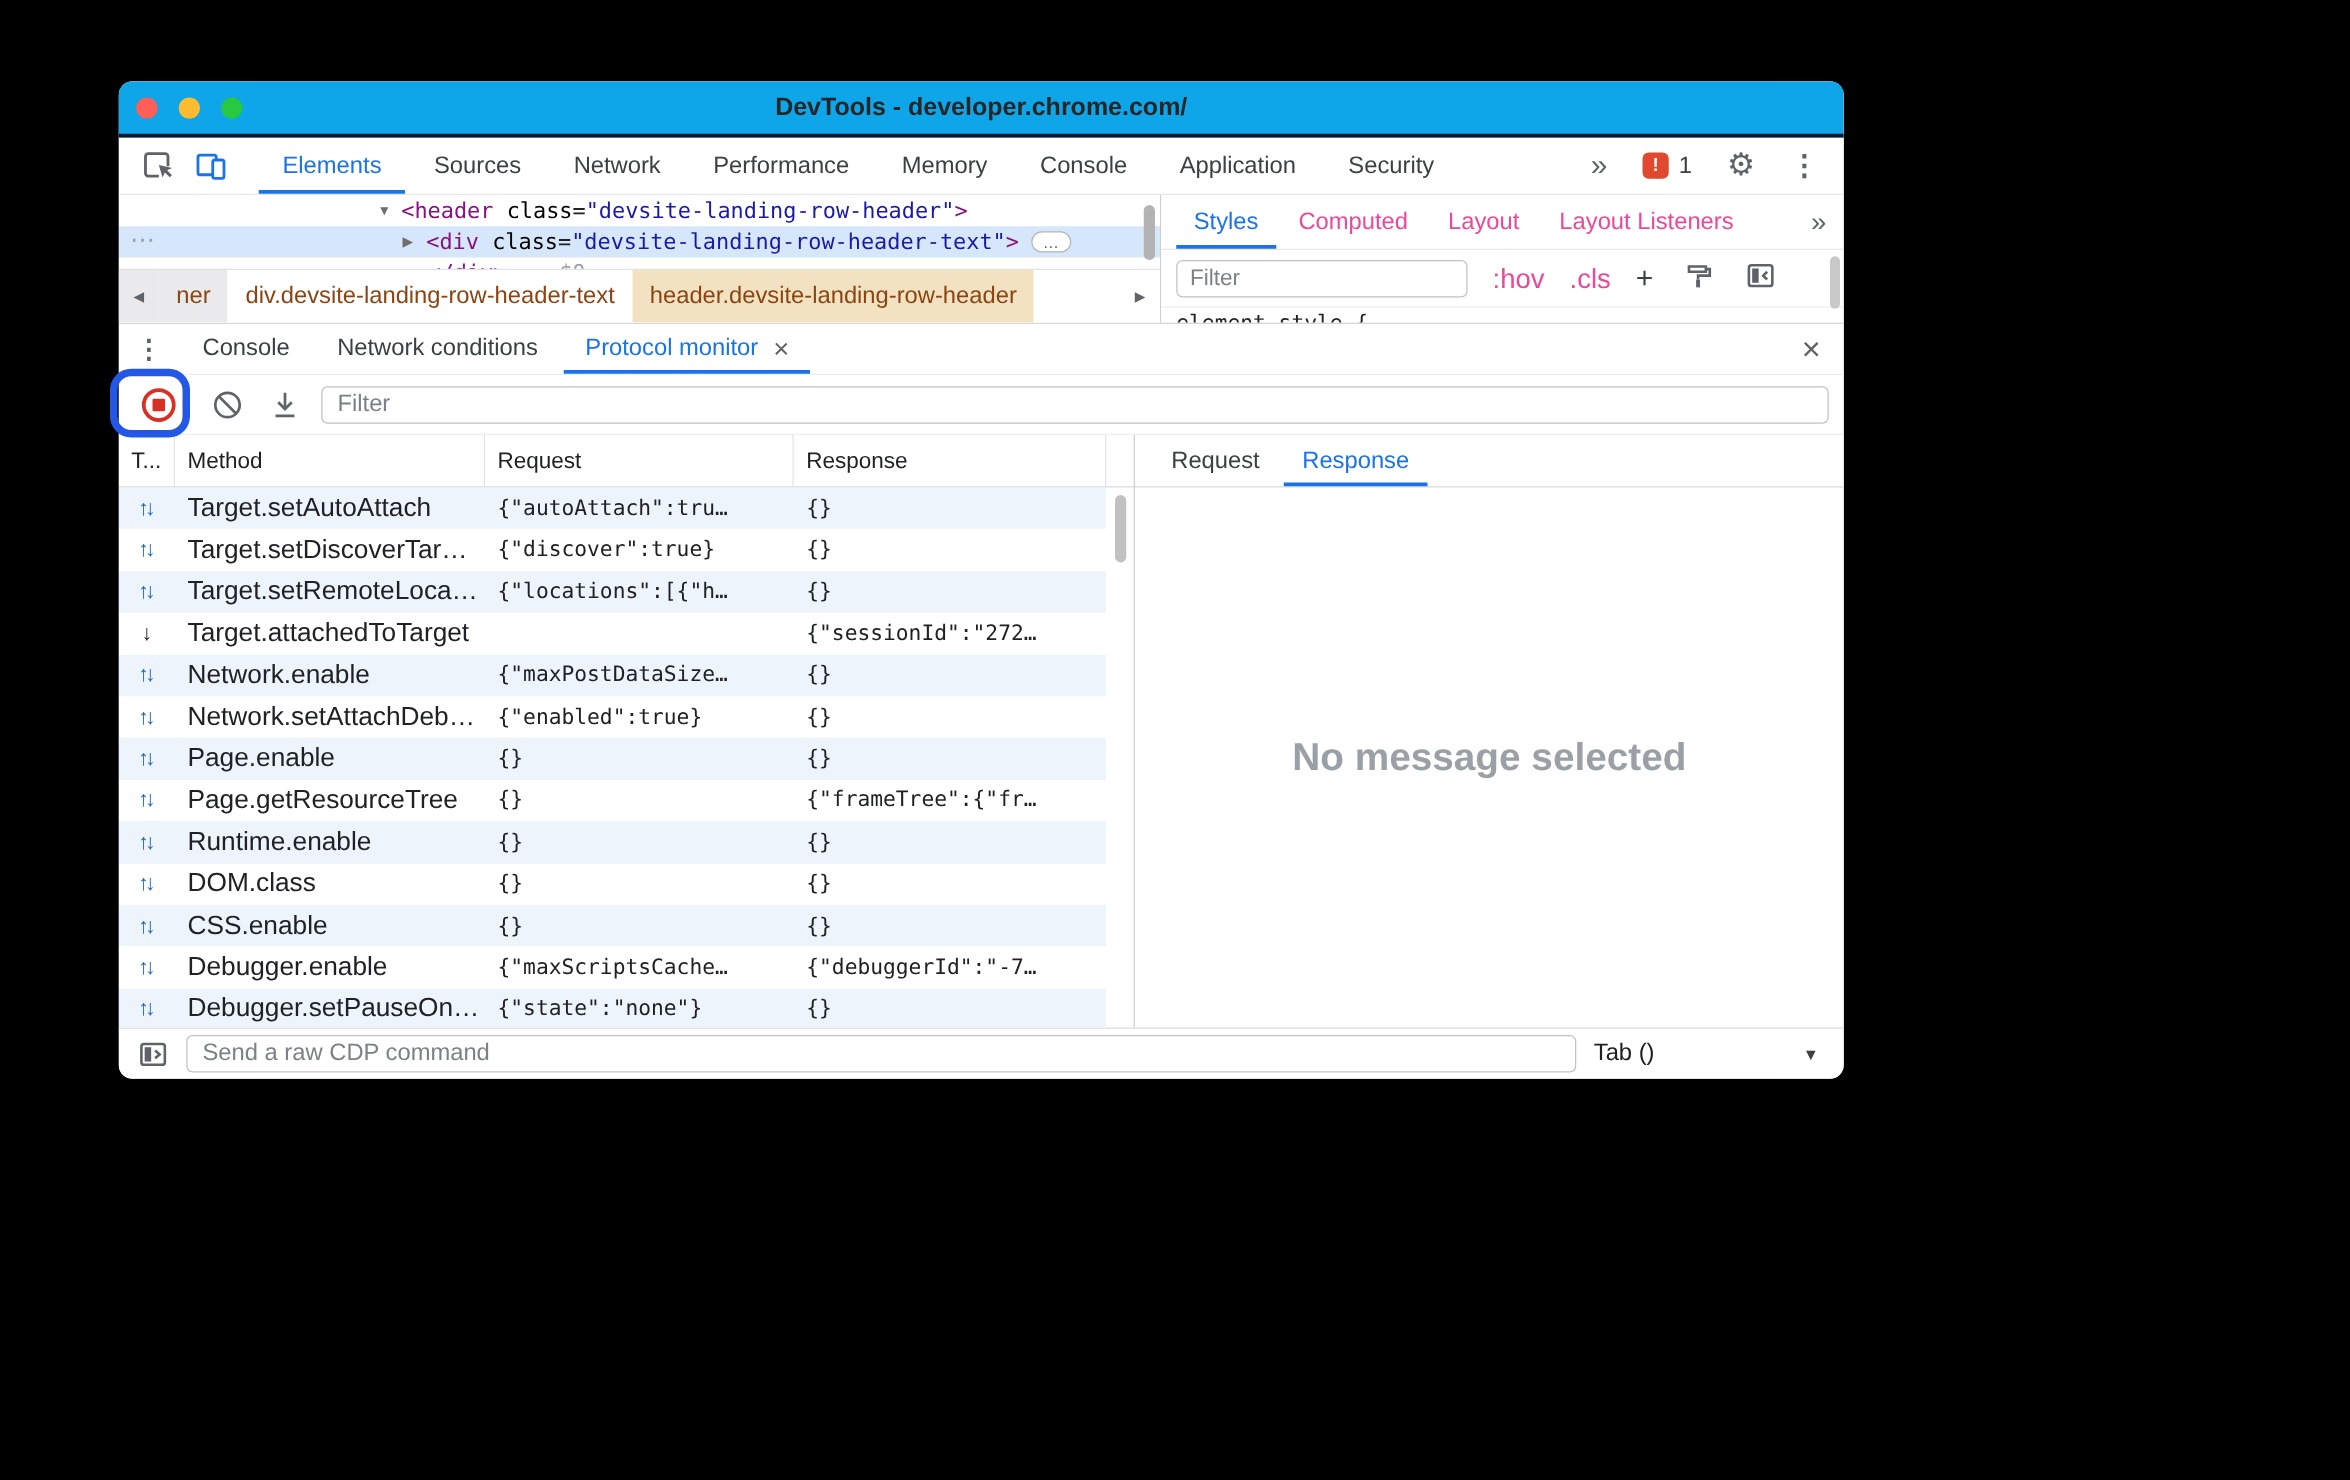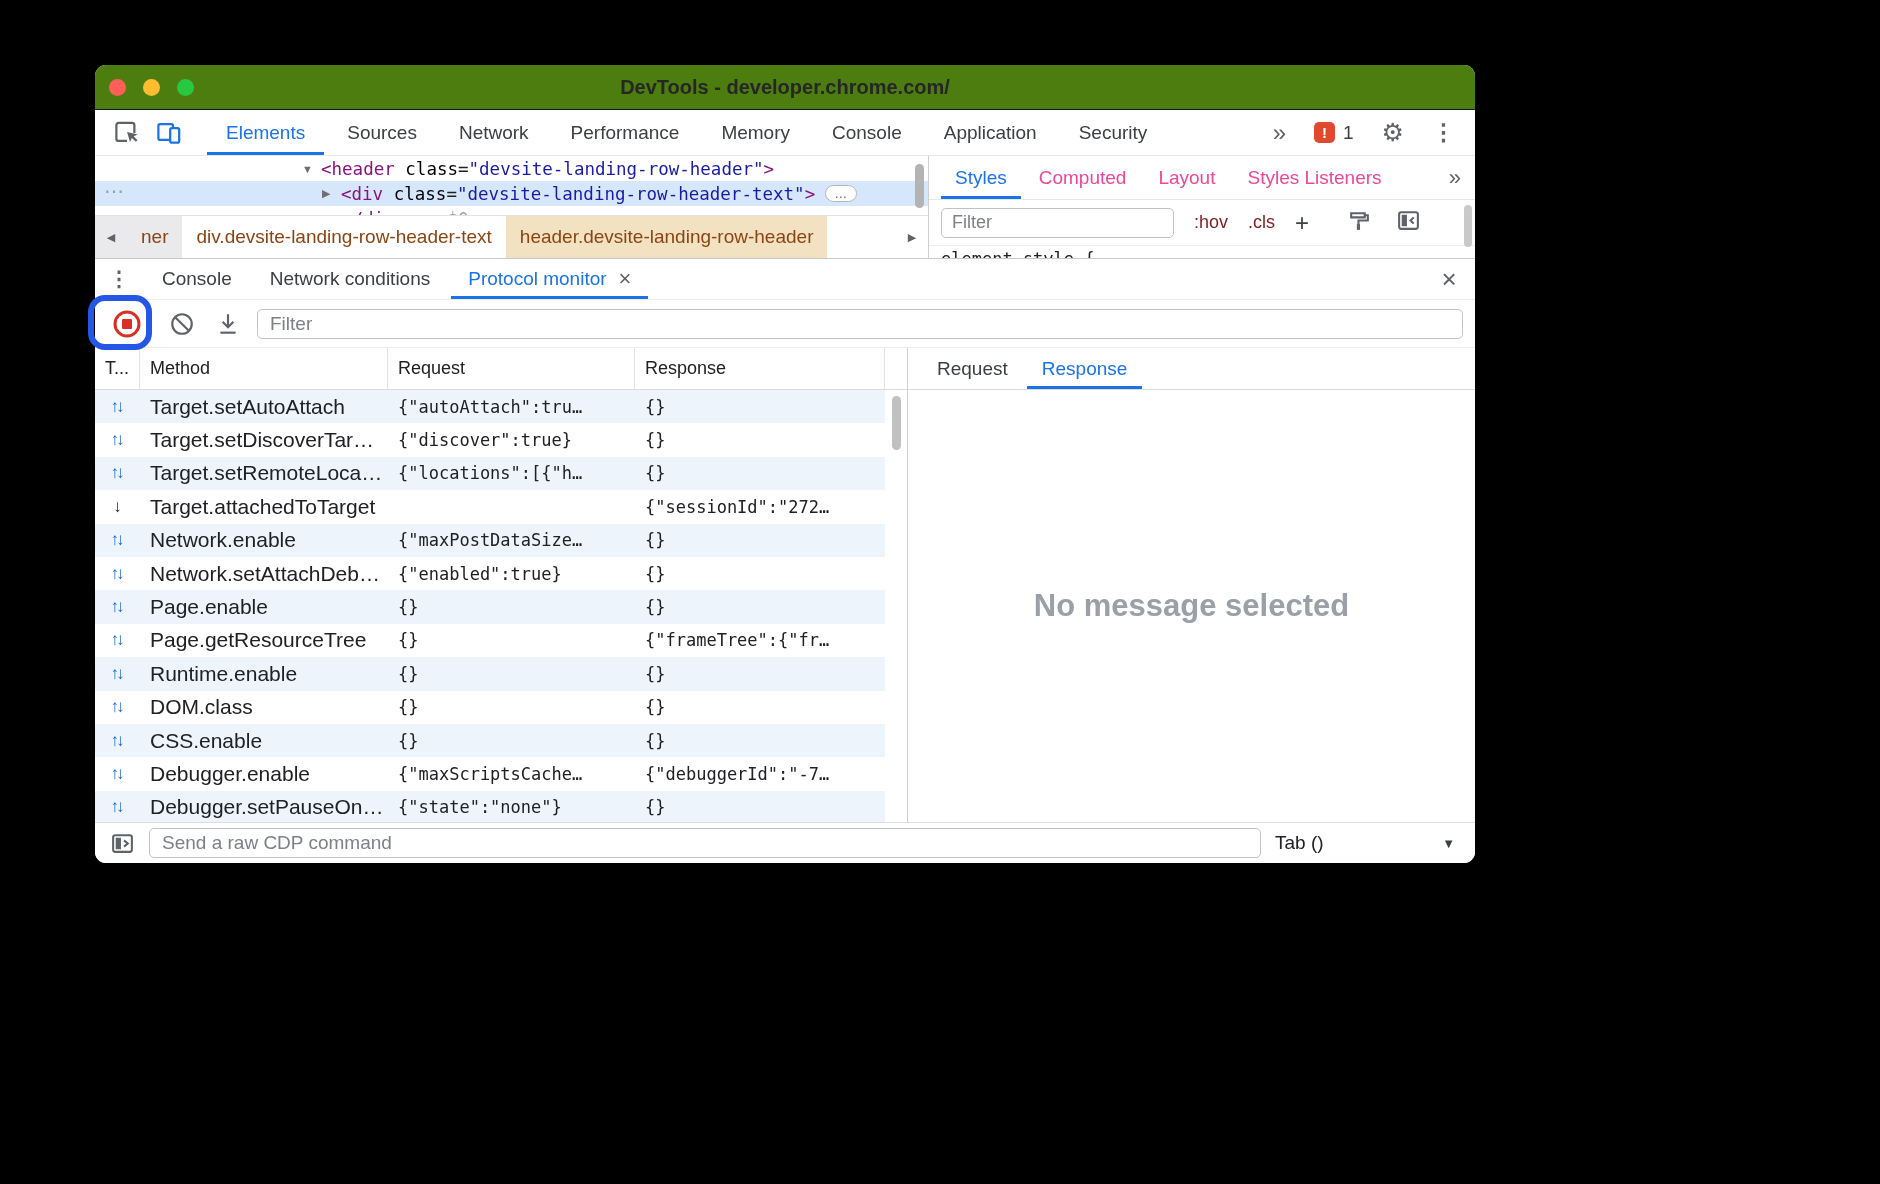--- a/index.html
+++ b/index.html
@@ -5,21 +5,21 @@
   * { margin:0; padding:0; box-sizing:border-box; }
   html,body { background:#000; }
   .stage { position:relative; width:1880px; height:1184px; background:#000; overflow:hidden;
            font-family:"Liberation Sans", sans-serif; color:#202124; }
 
   .window { position:absolute; left:95px; top:65px; width:1380px; height:798px;
             background:#fff; border-radius:11px; overflow:hidden;
             box-shadow:0 25px 70px rgba(0,0,0,.6); display:flex; flex-direction:column; }
 
   
-  .titlebar { flex:0 0 45px; background:#4d7c0f; border-bottom:1px solid #0f172a;
+  .titlebar { flex:0 0 45px; background:#0ea5e9; border-bottom:3px solid #0f172a;
               position:relative; display:flex; align-items:center; }
   .traffic { position:absolute; left:14px; top:0; height:100%; display:flex; align-items:center; gap:17px; }
   .light { width:17px; height:17px; border-radius:50%; display:inline-block; }
   .light.red{background:#ff5f57}.light.yellow{background:#febc2e}.light.green{background:#28c840}
   .win-title { position:absolute; left:0; right:0; text-align:center; font-size:20px; font-weight:700; color:#262626; }
 
   
   .main-toolbar { flex:0 0 46px; display:flex; align-items:stretch; background:#fff;
                   border-bottom:1px solid #e8e8e8; padding-left:10px; }
   .tool-icon { width:42px; display:flex; align-items:center; justify-content:center; }
@@ -65,21 +65,21 @@
   .styles-pane { flex:1; display:flex; flex-direction:column; overflow:hidden; position:relative; background:#fff; }
   .styles-tabs { flex:0 0 44px; display:flex; align-items:stretch; padding-left:10px; border-bottom:1px solid #e8e8e8; }
   .side-tab { display:flex; align-items:center; padding:0 16px; font-size:19px; color:#ec4899; position:relative; white-space:nowrap; }
   .side-tab.selected { color:#1a73e8; }
   .side-tab.selected::after { content:""; position:absolute; left:2px; right:2px; bottom:0; height:3px; background:#1a73e8; }
   .styles-overflow { margin-left:auto; align-self:center; padding-right:14px; font-size:22px; color:#5f6368; }
   .styles-filter-row { flex:0 0 46px; display:flex; align-items:center; padding:0 14px 0 12px; gap:20px; border-bottom:1px solid #ededed; }
   .styles-filter { width:233px; height:30px; border:1px solid #c2c2c2; border-radius:5px; font-size:18px;
                    padding:0 10px; font-family:inherit; color:#202124; outline:none; }
   input::placeholder { color:#7d8186; }
-  .state-toggle { font-size:18px; color:#7f1d1d; white-space:nowrap; }
+  .state-toggle { font-size:22px; color:#ec4899; white-space:nowrap; }
   .plus { font-size:24px; color:#3c4043; }
   .styles-icons { margin-left:auto; display:flex; gap:24px; padding-right:40px; }
   .styles-partial { font-family:"DejaVu Sans Mono",monospace; font-size:17px; color:#202124; padding:3px 0 0 12px; }
   .styles-scrollbar { position:absolute; right:3px; top:49px; width:8px; height:42px; background:#c9c9c9; border-radius:4px; }
 
   
   .drawer { flex:1; display:flex; flex-direction:column; border-top:1px solid #c9c9c9; min-height:0; background:#fff; }
   .drawer-tabs { flex:0 0 41px; display:flex; align-items:stretch; border-bottom:1px solid #ececec; }
   .drawer-kebab { width:48px; display:flex; align-items:center; justify-content:center; color:#5f6368; font-size:21px; font-weight:bold; }
   .drawer-tab-list { display:flex; align-items:stretch; }
@@ -203,21 +203,21 @@
           <span class="crumb-nav right">▶</span>
         </div>
       </div>
 
       <div class="styles-pane">
         <div class="styles-tabs">
           <div class="side-tab-list" style="display:flex;align-items:stretch;">
               <div class="side-tab selected">Styles</div>
               <div class="side-tab">Computed</div>
               <div class="side-tab">Layout</div>
-              <div class="side-tab">Styles Listeners</div>
+              <div class="side-tab">Layout Listeners</div>
             </div>
           <span class="styles-overflow">»</span>
         </div>
         <div class="styles-filter-row">
           <input class="styles-filter" placeholder="Filter" style="">
           <span class="state-toggle">:hov</span>
           <span class="state-toggle">.cls</span>
           <span class="plus">+</span>
           <span class="styles-icons">
             <span>

